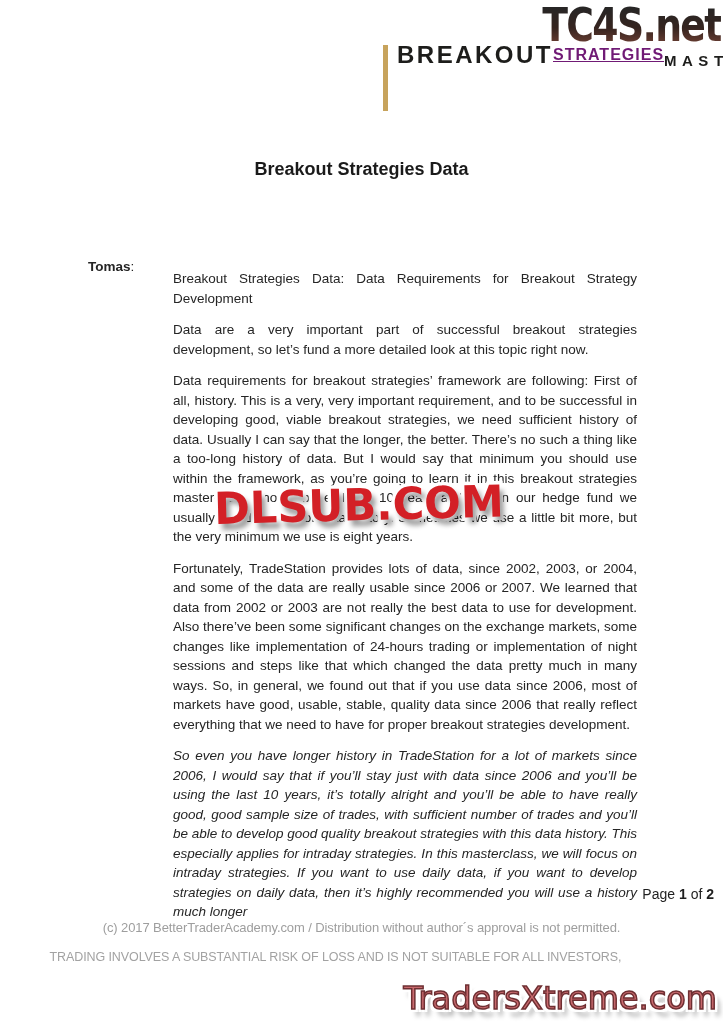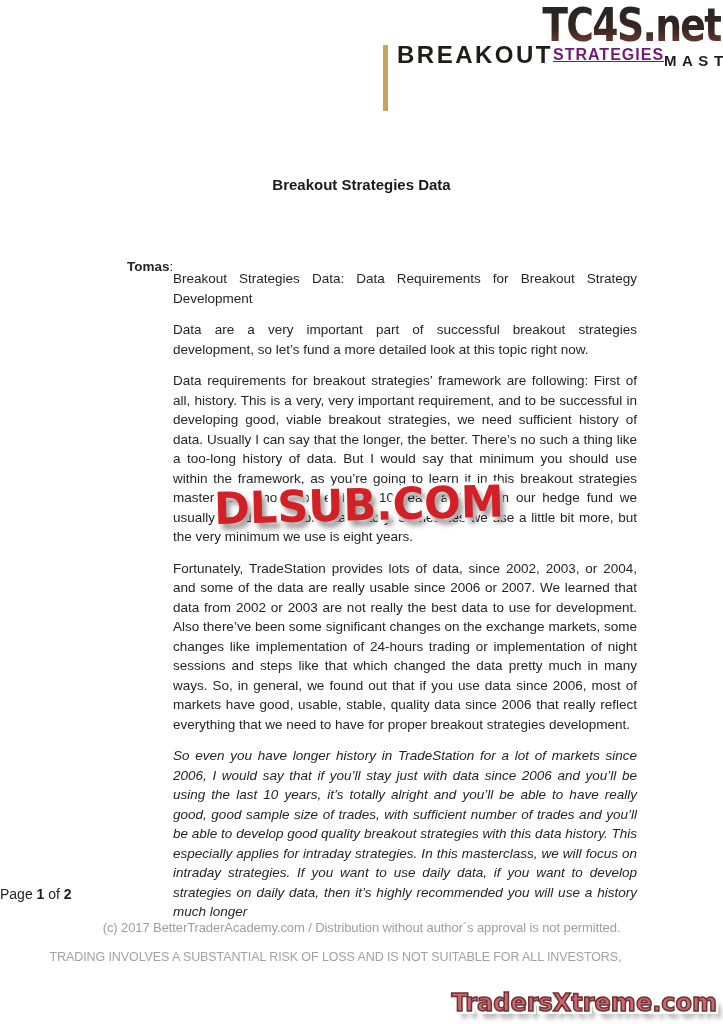--- a/index.html
+++ b/index.html
@@ -25,57 +25,57 @@
   .logo-l1{font-size:24px;font-weight:700;letter-spacing:2.5px;color:#1d1d1b;line-height:23px;}
   .logo-l2{font-size:16px;font-weight:700;letter-spacing:1px;color:#701a75;line-height:24px;text-decoration:underline;}
   .logo-l3{font-size:15px;font-weight:700;letter-spacing:5.5px;color:#1d1d1b;line-height:20px;margin-top:8px;}
   .logo-square{
     width:67px;height:60px;background:#c7a35c;margin-left:7px;margin-top:5px;
     transform:rotate(-5deg);display:block;
   }
   
   .titles{position:absolute;top:159px;left:0;width:723px;text-align:center;}
   .title1{font-size:18px;font-weight:700;color:#1a1a1a;}
-  .title2{font-size:15px;font-weight:700;color:#1a1a1a;margin-top:17px;}
+  .title2{font-size:18px;font-weight:700;color:#1a1a1a;}
   
   .transcript{
     position:absolute;top:257px;left:88px;width:549px;
     display:grid;grid-template-columns:85px 464px;
   }
   .speaker{font-size:13.5px;line-height:19.5px;}
-  .speaker b{font-weight:700;margin-left:39px;}
+  .speaker b{font-weight:700;}
   .paras p{
     margin:12px 0 10px 0;font-size:13.5px;line-height:19.5px;
     text-align:justify;text-justify:inter-word;color:#252525;
   }
   .paras p:last-child{margin-bottom:0;font-style:italic;}
   
   .dlsub{
     position:absolute;top:483px;left:214px;z-index:10;
     font-family:"DejaVu Sans",sans-serif;font-weight:900;font-size:44px;
     letter-spacing:0px;transform:rotate(-1.5deg) scaleX(.98);transform-origin:0 50%;
     color:#d32026;
     -webkit-text-stroke:7px #ffffff;paint-order:stroke fill;
     text-shadow:4px 6px 5px rgba(0,0,0,.38);
   }
   
-  .page-num{position:absolute;top:886px;left:0;width:714px;text-align:left;font-size:14px;color:#1f1f1f;}
+  .page-num{position:absolute;top:886px;left:0;width:714px;text-align:right;font-size:14px;color:#1f1f1f;}
   .page-num b{font-weight:700;}
   .copyright{
     position:absolute;top:920px;left:0;width:723px;text-align:center;
     font-size:13px;letter-spacing:-.1px;color:#9e9e9e;
   }
   .disclaimer{
     position:absolute;top:948px;left:0;width:671px;text-align:center;
     font-size:12.5px;line-height:18px;color:#a2a2a2;letter-spacing:-.1px;
   }
   
   .txtreme{
     position:absolute;bottom:7px;right:6px;z-index:10;
-    font-family:"DejaVu Sans",sans-serif;font-weight:700;font-size:24px;
+    font-family:"DejaVu Sans",sans-serif;font-weight:400;font-size:32px;
     color:#c96a6e;
     -webkit-text-stroke:1.5px #6e2f32;
     text-shadow:
       -3px -3px 0 #fff,3px -3px 0 #fff,-3px 3px 0 #fff,3px 3px 0 #fff,
       -3px 0 0 #fff,3px 0 0 #fff,0 -3px 0 #fff,0 3px 0 #fff,
       5px 7px 5px rgba(0,0,0,.4);
   }
 </style>
 </head>
 <body>

